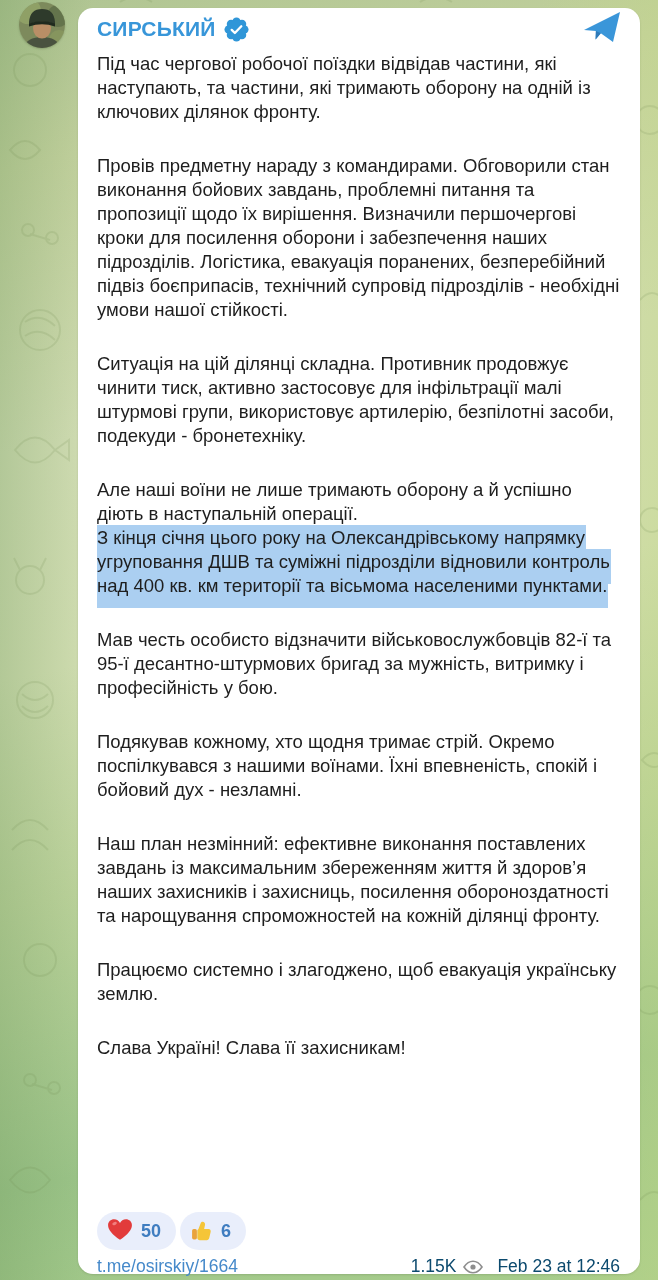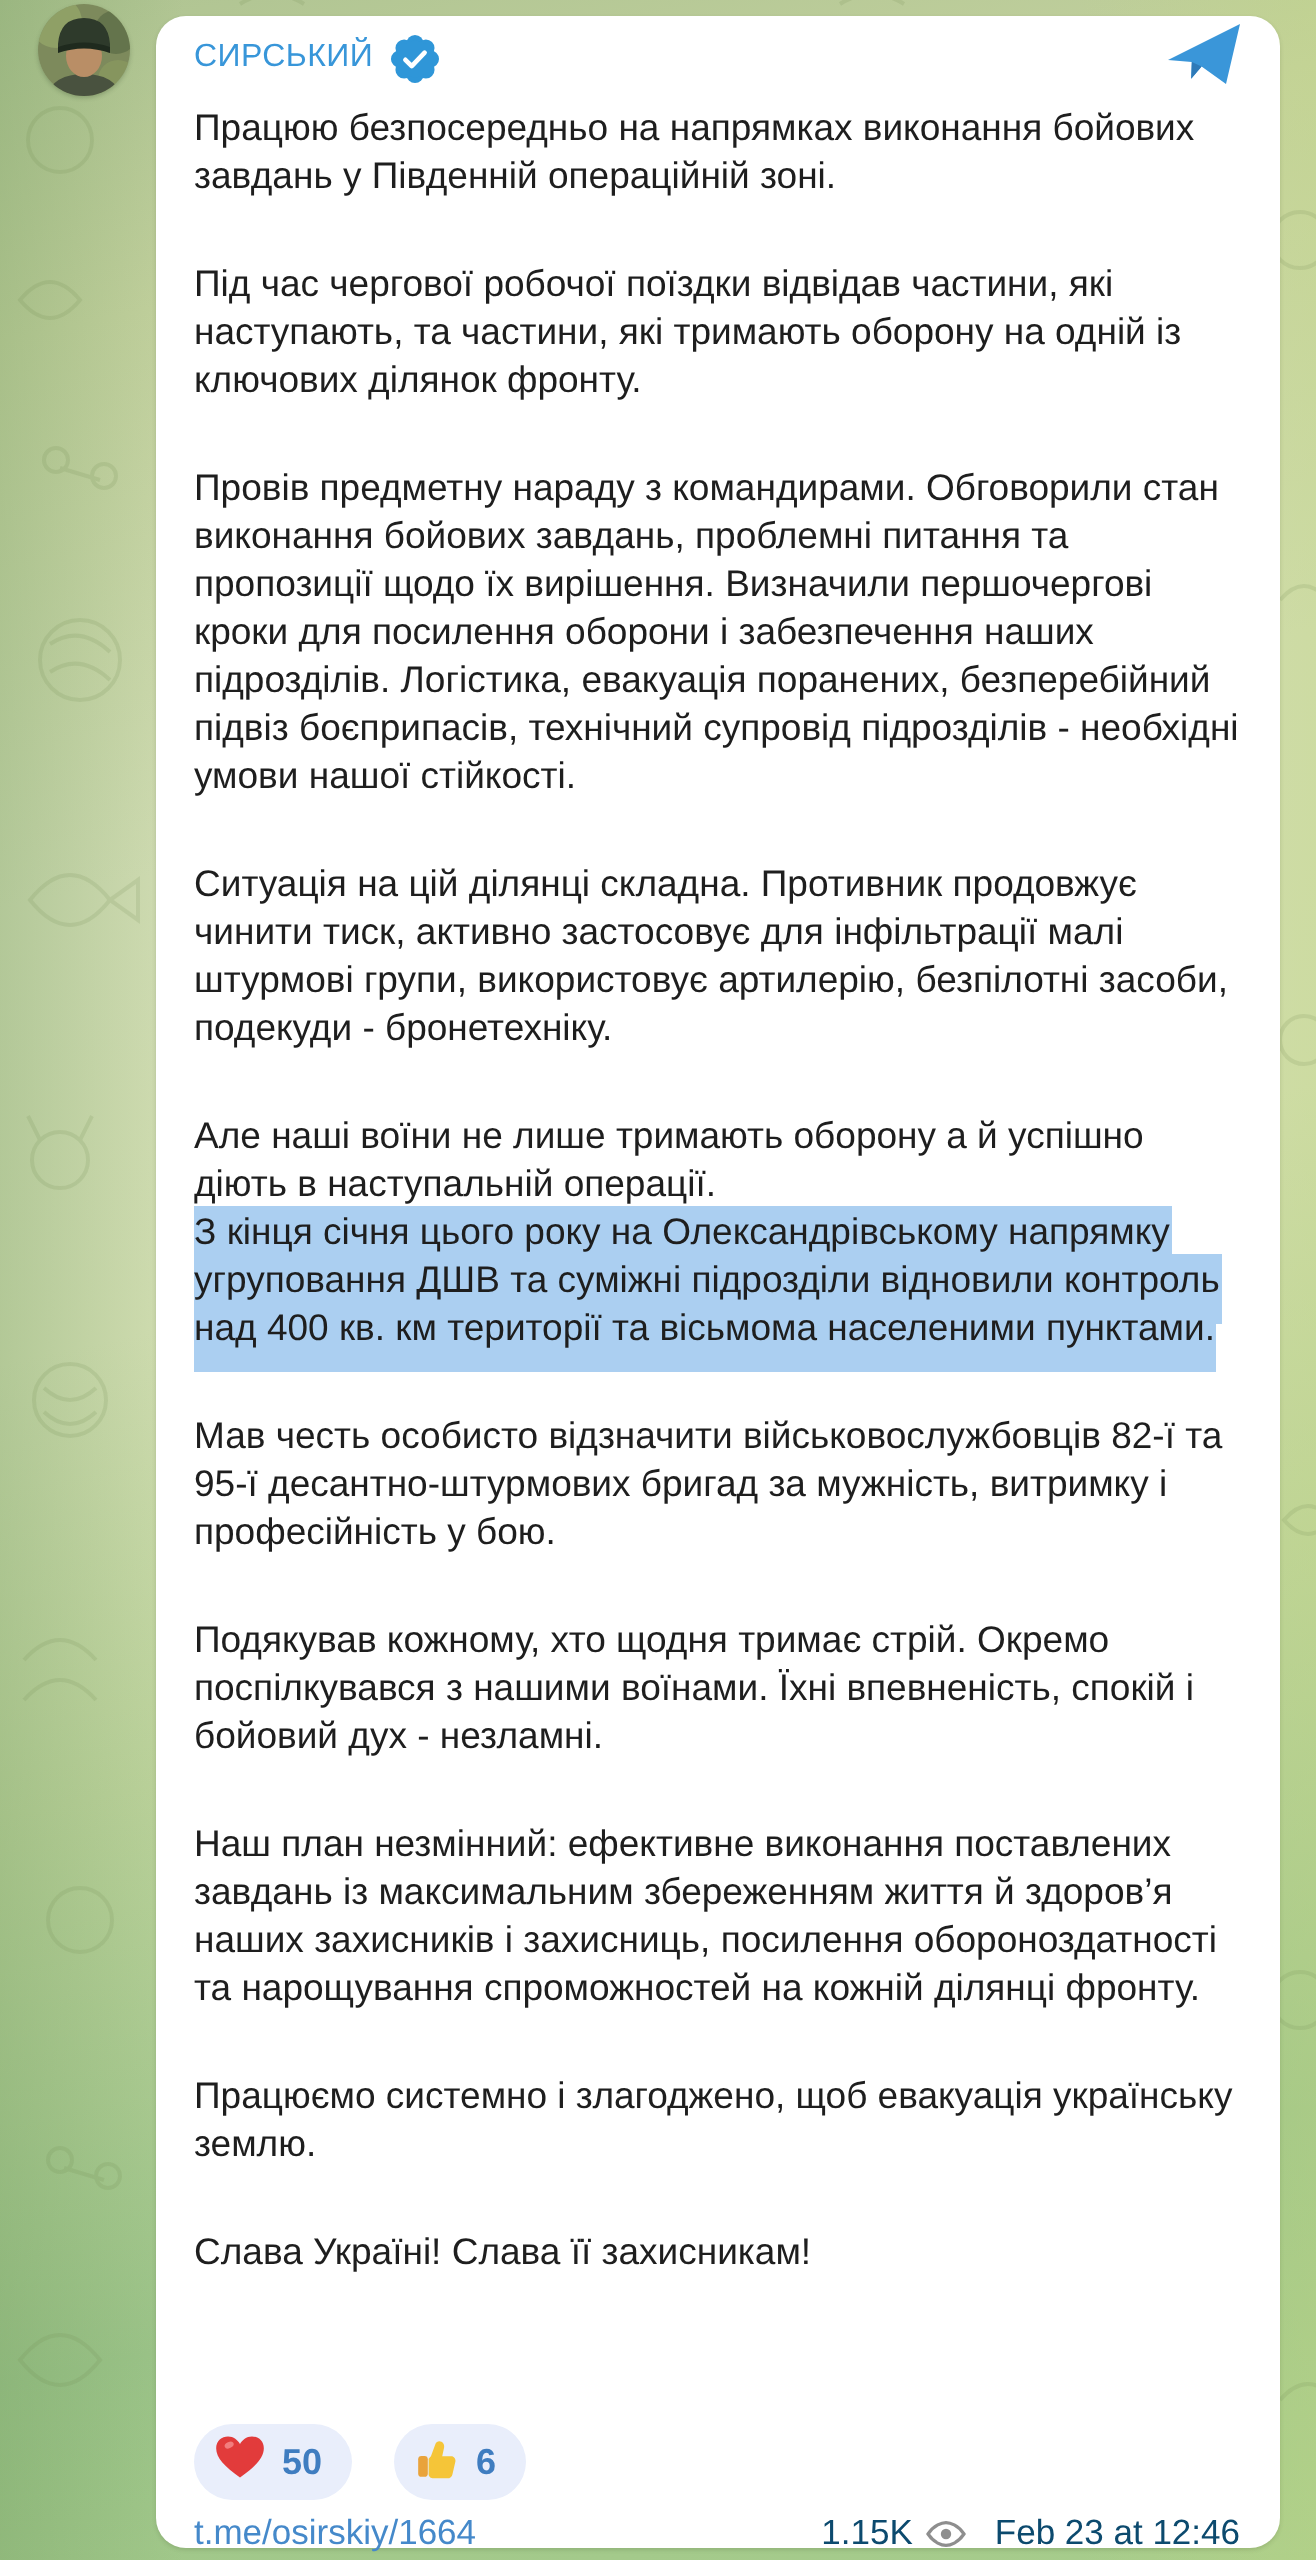--- a/index.html
+++ b/index.html
@@ -8,30 +8,30 @@
     background:
       linear-gradient(90deg, rgba(106,150,88,.30) 0%, rgba(106,150,88,0) 14%, rgba(205,220,140,0) 82%, rgba(195,215,130,.35) 100%),
       linear-gradient(168deg,#afc492 0%,#c3d19e 12%,#d2ddb4 32%,#d2deb2 48%,#bdd39c 64%,#9cc489 84%,#a8cd8c 100%);}
   .doodles{position:absolute;inset:0;}
   .bubble{position:absolute;left:78px;top:8px;width:562px;height:1266px;
     background:#ffffff;border-radius:15px;box-shadow:0 1px 2px rgba(60,80,40,.18);
     padding:6px 20px 0 19px;box-sizing:border-box;}
   .avatar{position:absolute;left:19px;top:2px;width:46px;height:46px;border-radius:50%;
     overflow:hidden;box-shadow:0 1px 2px rgba(40,60,30,.25);cursor:pointer;}
   .title-row{display:flex;align-items:center;height:30px;}
-  .channel-name{color:#3896d9;font-size:16px;font-weight:400;letter-spacing:.2px;cursor:pointer;}
+  .channel-name{color:#3896d9;font-size:21px;font-weight:700;letter-spacing:.2px;cursor:pointer;}
   .badge{margin-left:8px;display:flex;align-items:center;}
   .plane{margin-left:auto;margin-right:-2px;margin-top:2px;cursor:pointer;}
   .text{margin-top:8px;color:#1e1e1e;font-size:18.5px;line-height:24px;
     max-height:1160px;overflow:hidden;}
   .text p{margin:0 0 30px 0;}
   .text p:last-child{margin-bottom:0;}
   .hl{background:#abcff1;padding:2px 1px 12px 0;
     -webkit-box-decoration-break:clone;box-decoration-break:clone;}
-  .reactions{position:absolute;left:19px;top:1204px;display:flex;gap:21px;}
+  .reactions{position:absolute;left:19px;top:1204px;display:flex;gap:4px;}
   .pill{display:inline-flex;align-items:center;gap:8px;height:38px;padding:0 15px 0 10px;
     background:#e9eefb;border-radius:19px;cursor:pointer;}
   .pill .cnt{color:#3f7dc0;font-size:18px;font-weight:700;}
   .footer{position:absolute;left:19px;right:20px;top:1248px;display:flex;align-items:center;}
   .post-link{color:#4589ca;font-size:17.5px;cursor:pointer;}
   .meta{margin-left:auto;display:flex;align-items:center;color:#0c4a6e;font-size:17.5px;}
   .meta .views{margin-right:7px;}
   .meta .eye{margin-right:14px;display:flex;align-items:center;}
 </style>
 </head>
@@ -97,21 +97,20 @@
       </span>
       <span class="plane">
         <svg width="40" height="36" viewBox="0 0 40 36">
           <path d="M2 20 L38 2 L31 32 L18.8 23.2 L13.6 29.4 L13.9 21 Z" fill="#3a96d9"></path>
           <path d="M13.9 21 L18.8 23.2 L13.6 29.4 Z" fill="#2f7ab8"></path>
         </svg>
       </span>
     </div>
 
     <div class="text">
-      <p>Працюю безпосередньо на напрямках виконання бойових завдань у Південній операційній зоні.</p>
       <p>Під час чергової робочої поїздки відвідав частини, які наступають, та частини, які тримають оборону на одній із ключових ділянок фронту.</p>
       <p>Провів предметну нараду з командирами. Обговорили стан виконання бойових завдань, проблемні питання та пропозиції щодо їх вирішення. Визначили першочергові кроки для посилення оборони і забезпечення наших підрозділів. Логістика, евакуація поранених, безперебійний підвіз боєприпасів, технічний супровід підрозділів - необхідні умови нашої стійкості.</p>
       <p>Ситуація на цій ділянці складна. Противник продовжує чинити тиск, активно застосовує для інфільтрації малі штурмові групи, використовує артилерію, безпілотні засоби, подекуди - бронетехніку.</p>
       <p>
         <span>Але наші воїни не лише тримають оборону а й успішно діють в наступальній операції.</span><br>
         <span class="hl">З кінця січня цього року на Олександрівському напрямку угруповання ДШВ та суміжні підрозділи відновили контроль над 400 кв. км території та вісьмома населеними пунктами.</span>
       </p>
       <p>Мав честь особисто відзначити військовослужбовців 82-ї та 95-ї десантно-штурмових бригад за мужність, витримку і професійність у бою.</p>
       <p>Подякував кожному, хто щодня тримає стрій. Окремо поспілкувався з нашими воїнами. Їхні впевненість, спокій і бойовий дух - незламні.</p>
       <p>Наш план незмінний: ефективне виконання поставлених завдань із максимальним збереженням життя й здоров’я наших захисників і захисниць, посилення обороноздатності та нарощування спроможностей на кожній ділянці фронту.</p>

